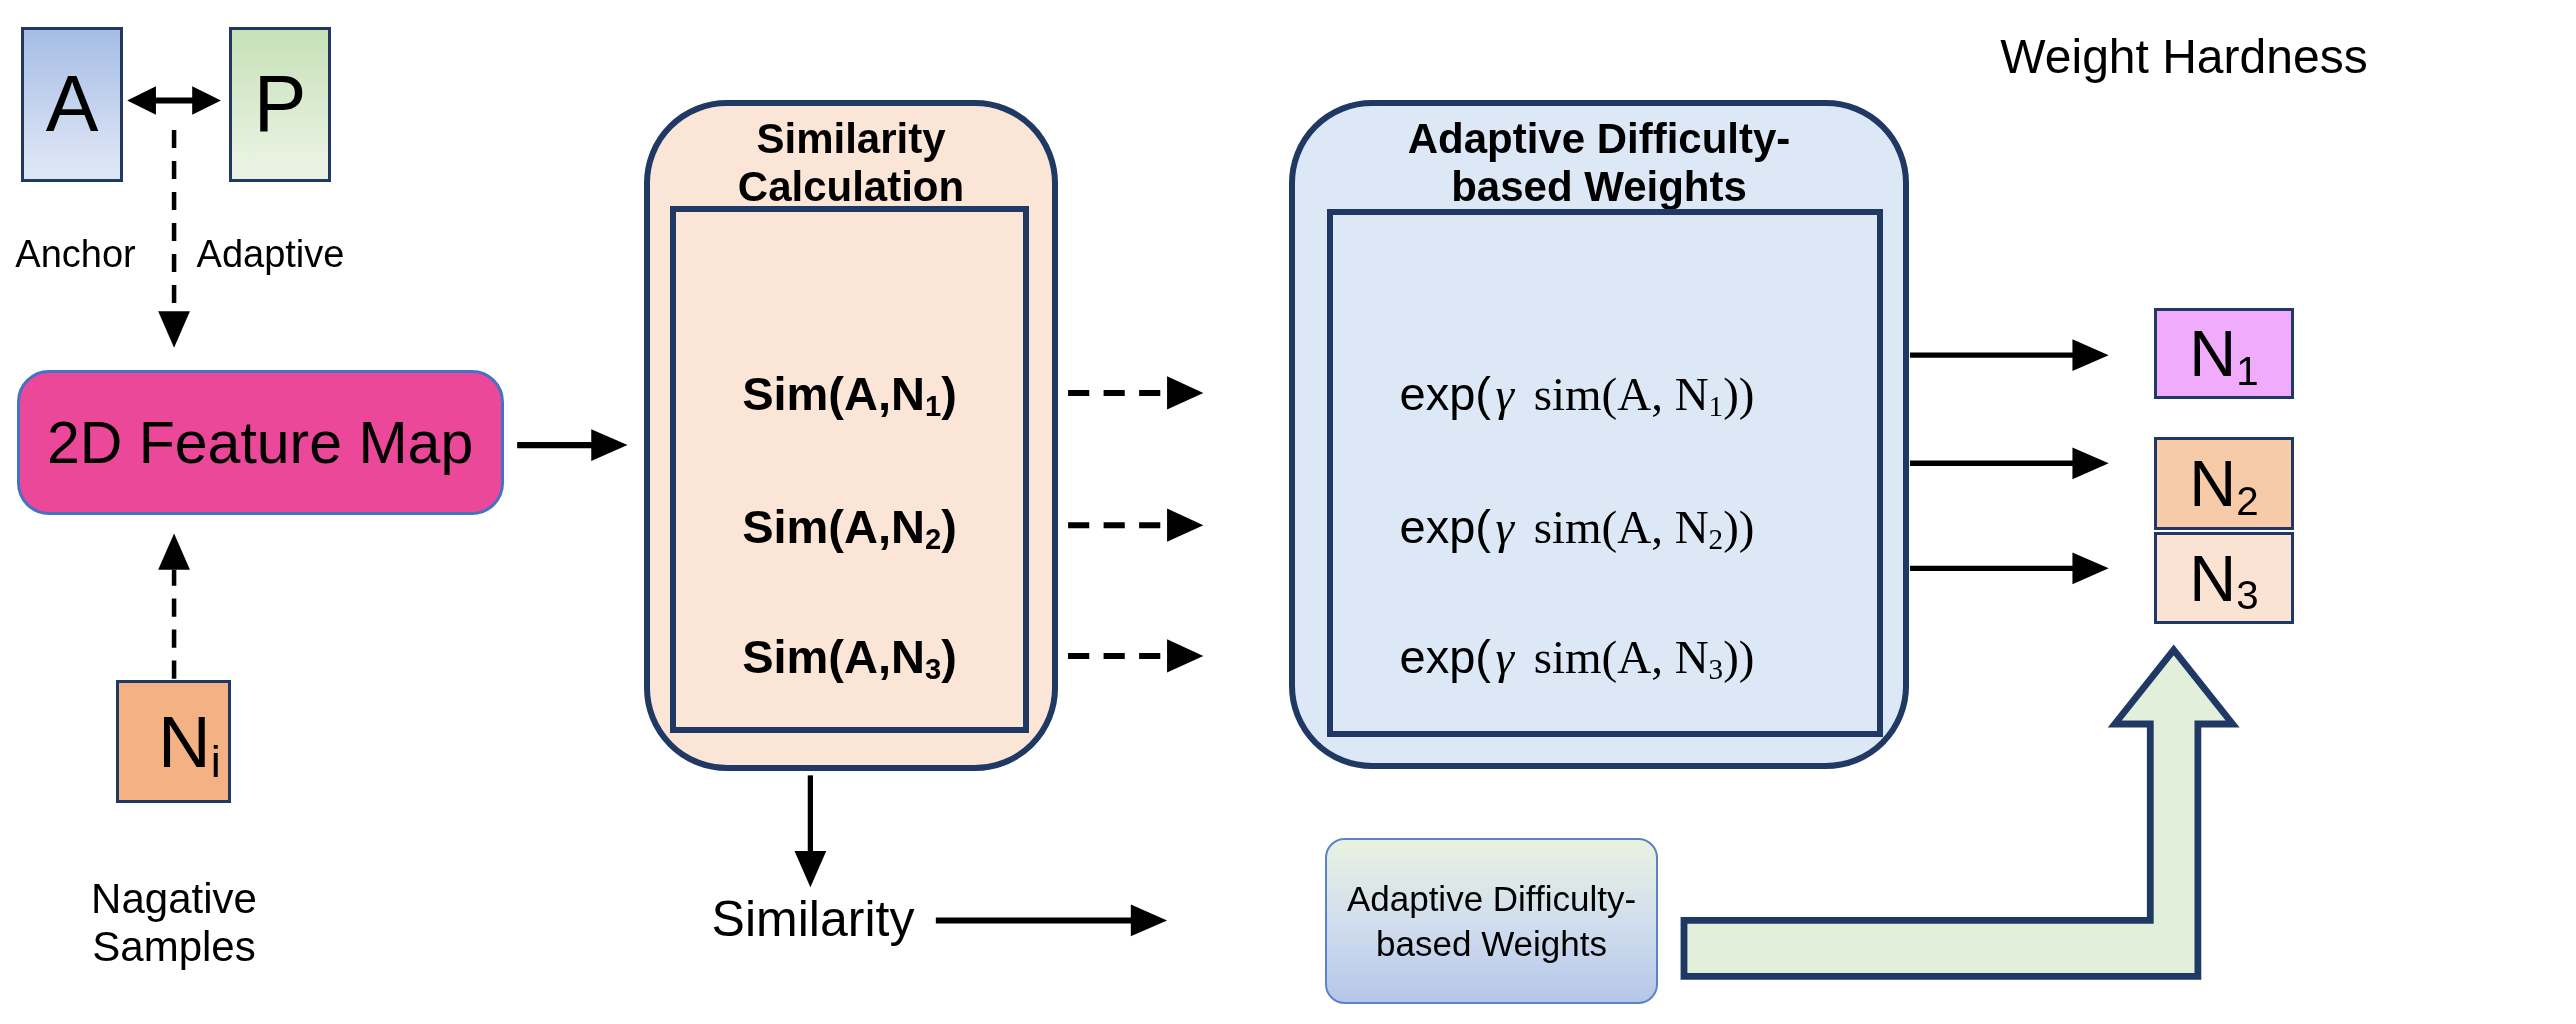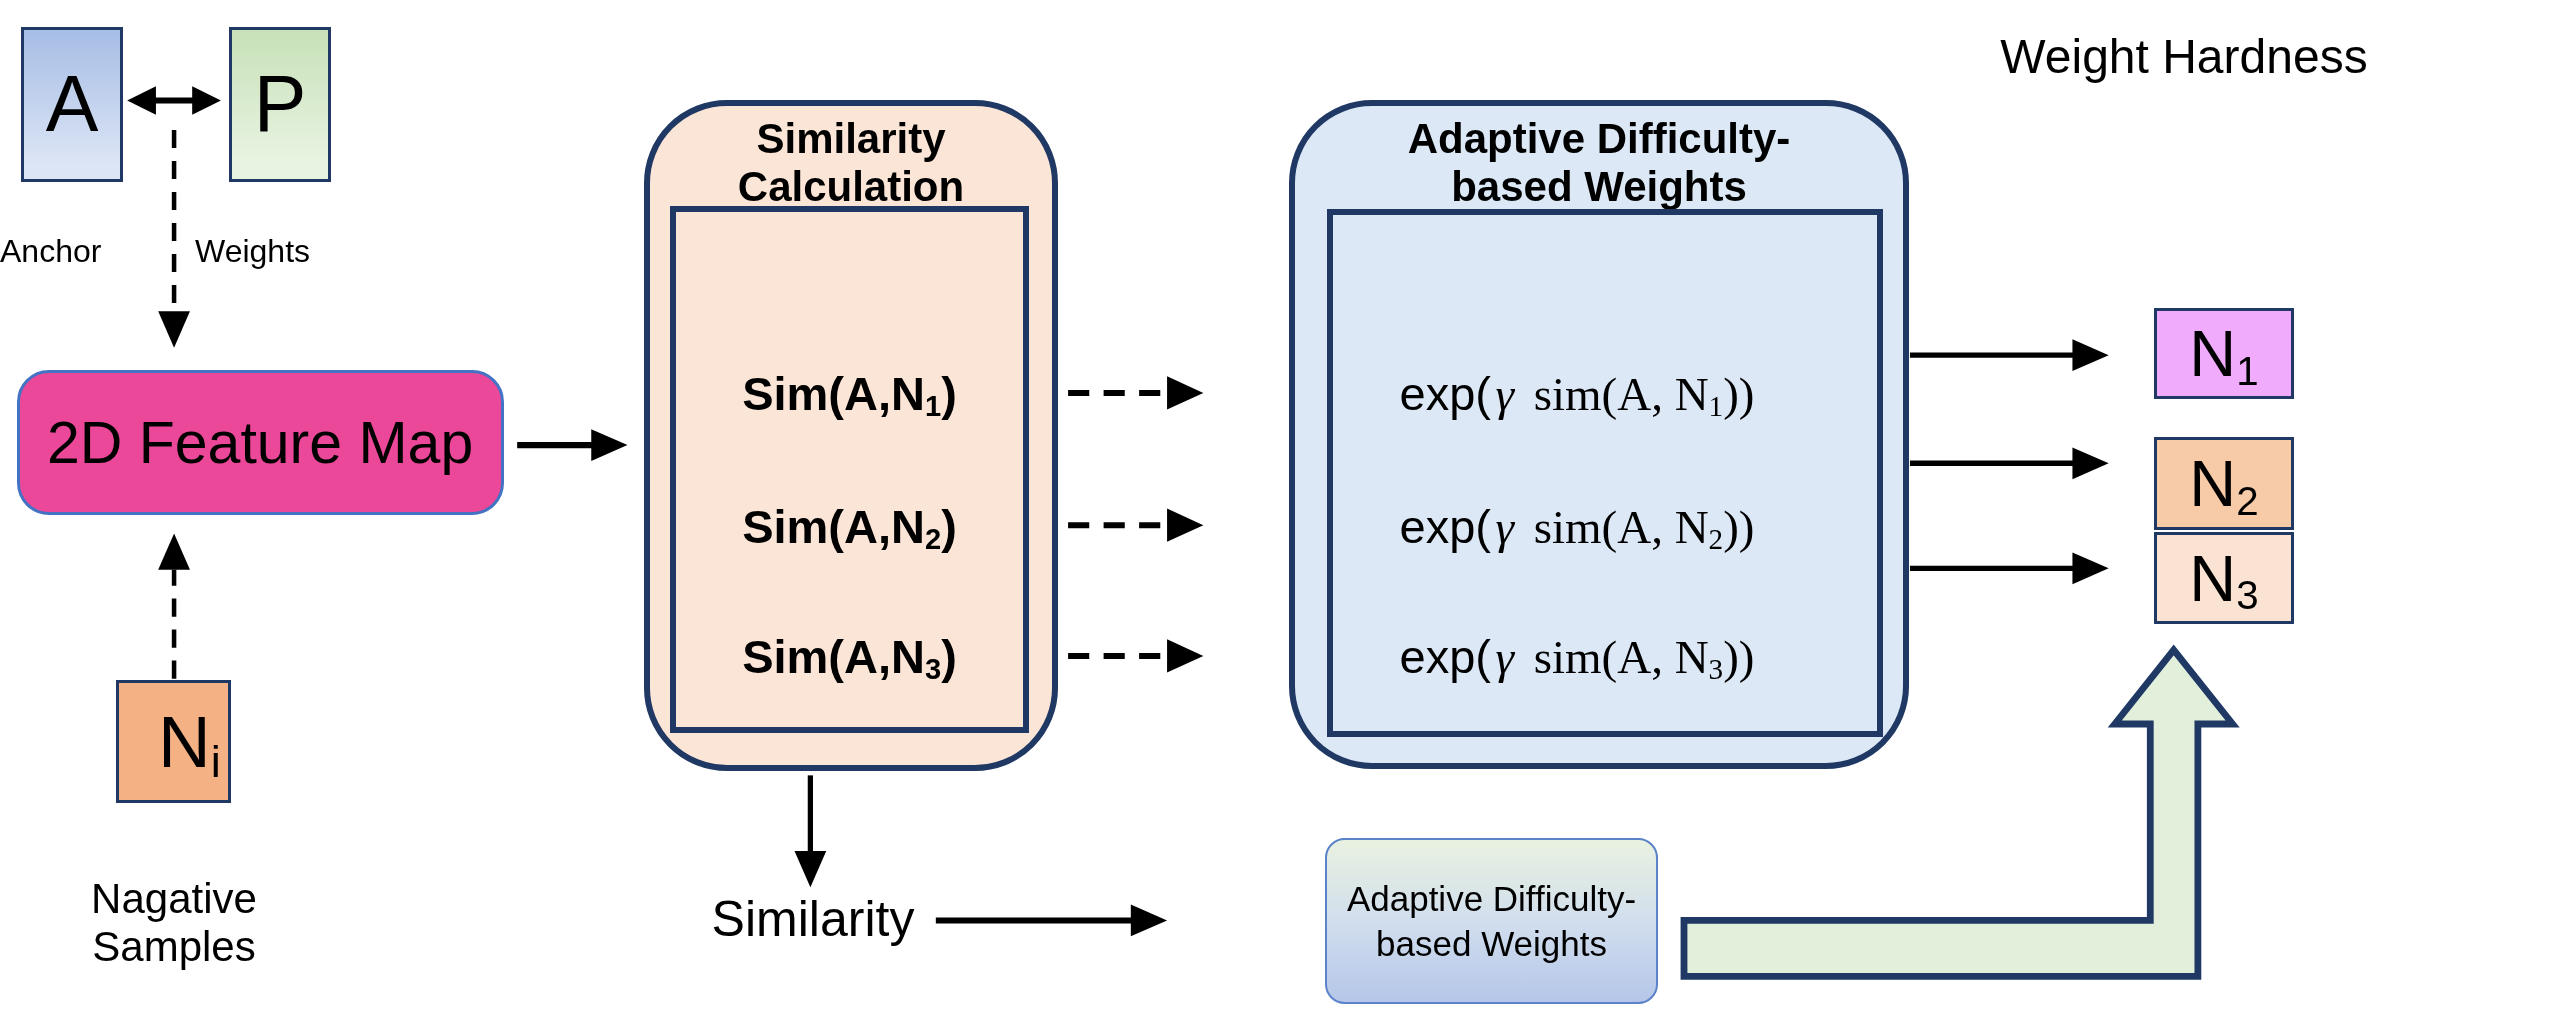--- a/index.html
+++ b/index.html
@@ -8,21 +8,21 @@
   .abs{position:absolute;}
   .connectors{position:absolute;left:0;top:0;width:2576px;height:1024px;pointer-events:none;}
 
   
   .sq{display:flex;align-items:center;justify-content:center;border:3px solid #1F3864;
       font-size:79px;}
   .a-box{left:21px;top:26.5px;width:96px;height:149px;
          background:linear-gradient(180deg,#A6BDE5 0%,#DCE5F5 90%);}
   .p-box{left:229px;top:26.5px;width:96px;height:149px;
          background:linear-gradient(180deg,#C7E1B8 0%,#E9F3E2 90%);}
-  .cap-label{font-size:32px;text-align:left;}
+  .cap-label{font-size:38px;text-align:center;}
   .anchor-label{left:0px;top:233px;width:151px;}
   .positive-label{left:195px;top:233px;width:151px;}
 
   .feature-box{left:16.6px;top:370px;width:487px;height:145px;border:3px solid #4472C4;
                border-radius:32px;background:#ec4899;display:flex;align-items:center;
                justify-content:center;font-size:59px;box-sizing:border-box;}
 
   .ni-box{left:116px;top:680px;width:115px;height:123px;background:#F4B183;
           border:3.8px solid #1F3864;display:flex;align-items:center;justify-content:center;
           font-size:73px;box-sizing:border-box;padding-left:32px;}
@@ -130,21 +130,21 @@
     <path d="M2228,1218 H2845 V958 H2798 L2876,860 L2954,958 H2908 V1292 H2228 Z" fill="#E2EFDA" stroke="#1F3864" stroke-width="9" stroke-linejoin="miter"></path>
   </svg>
 
   <div class="abs sq a-box">
     <span>A</span>
   </div>
   <div class="abs sq p-box">
     <span>P</span>
   </div>
   <div class="abs cap-label anchor-label">Anchor</div>
-  <div class="abs cap-label positive-label">Weights</div>
+  <div class="abs cap-label positive-label">Adaptive</div>
 
   <div class="abs feature-box">
     <span>2D Feature Map</span>
   </div>
 
   <div class="abs ni-box">
     <span><span>N</span><span class="sub">i</span></span>
   </div>
   <div class="abs neg-label">Nagative Samples</div>
 

